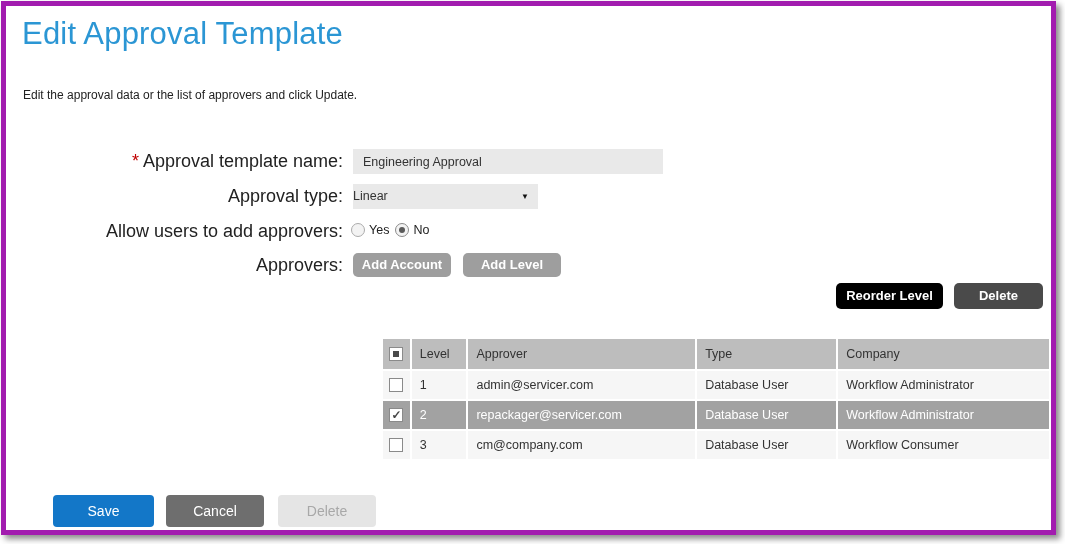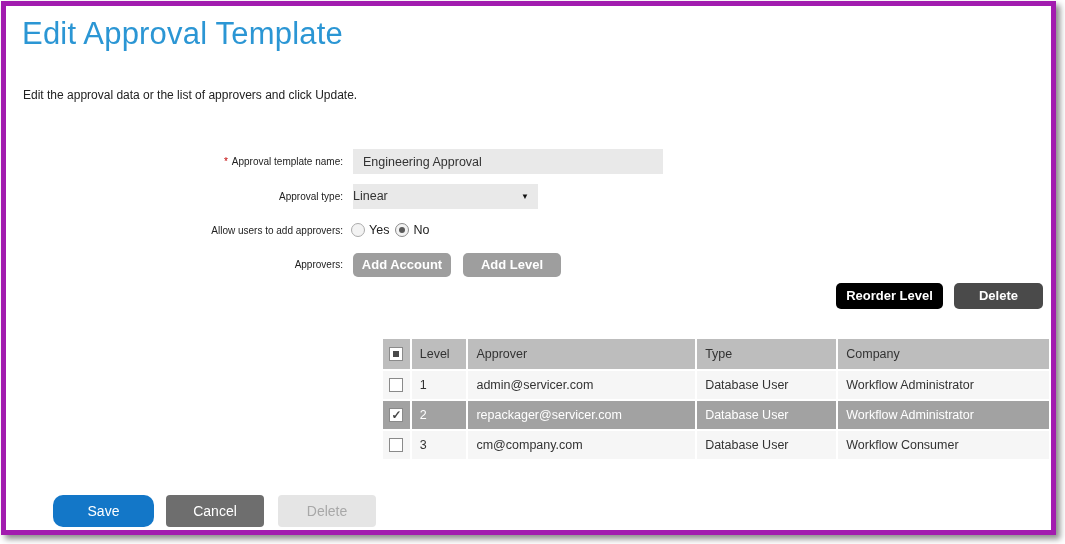--- a/index.html
+++ b/index.html
@@ -13,21 +13,21 @@
     position:absolute; left:16px; top:10px;
     font-size:31px; font-weight:300; color:#2b96d4; letter-spacing:0.2px;
   }
   .page-subtitle {
     position:absolute; left:17px; top:82px;
     font-size:12px; color:#222;
   }
   .form-row { position:absolute; left:0; width:100%; }
   .lbl {
     position:absolute; left:0; top:0; width:337px;
-    text-align:right; font-size:10px; color:#222; line-height:25px;
+    text-align:right; font-size:18px; color:#222; line-height:25px;
     white-space:nowrap;
   }
   .req { color:#c00000; margin-right:4px; }
   .txt-input {
     position:absolute; left:347px; top:0; width:310px; height:25px;
     background:#e9e9e9; border:none; outline:none;
     font-family:"Liberation Sans", sans-serif; font-size:12.5px; color:#333;
     padding:0 10px;
   }
   .select-box {
@@ -90,21 +90,21 @@
   .checkbox.ind::after {
     content:''; position:absolute; left:3px; top:3px; width:6px; height:6px; background:#4a4a4a;
   }
   .checkbox.checked::after {
     content:'\2713'; position:absolute; left:1px; top:-1px;
     font-size:12px; font-weight:bold; color:#444; line-height:14px;
   }
   .footer-actions { position:absolute; top:489px; left:0; width:100%; height:32px; }
   .btn-save {
     position:absolute; left:47px; width:101px; height:32px;
-    background:#1377c8; font-size:14px; line-height:32px; border-radius:10px;
+    background:#1377c8; font-size:14px; line-height:32px; border-radius:4px;
   }
   .btn-cancel {
     position:absolute; left:160px; width:98px; height:32px;
     background:#6e6e6e; font-size:14px; line-height:32px; border-radius:4px;
   }
   .btn-delete-bottom {
     position:absolute; left:272px; width:98px; height:32px;
     background:#6e6e6e; font-size:14px; line-height:32px; border-radius:4px;
   }
   .btn-delete-bottom.disabled { background:#e5e5e5; color:#a8a8a8; cursor:default; }

